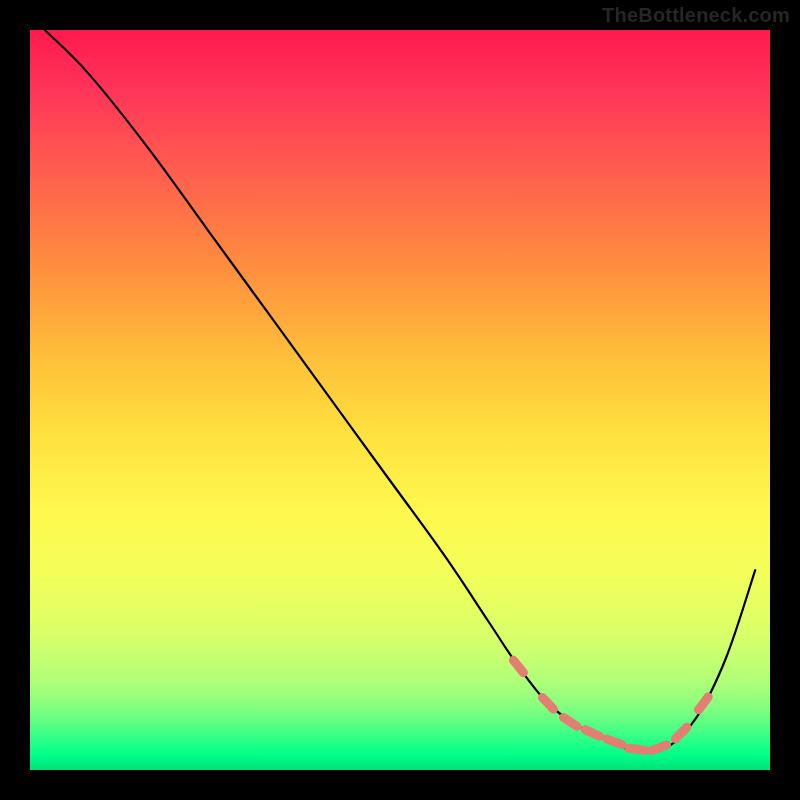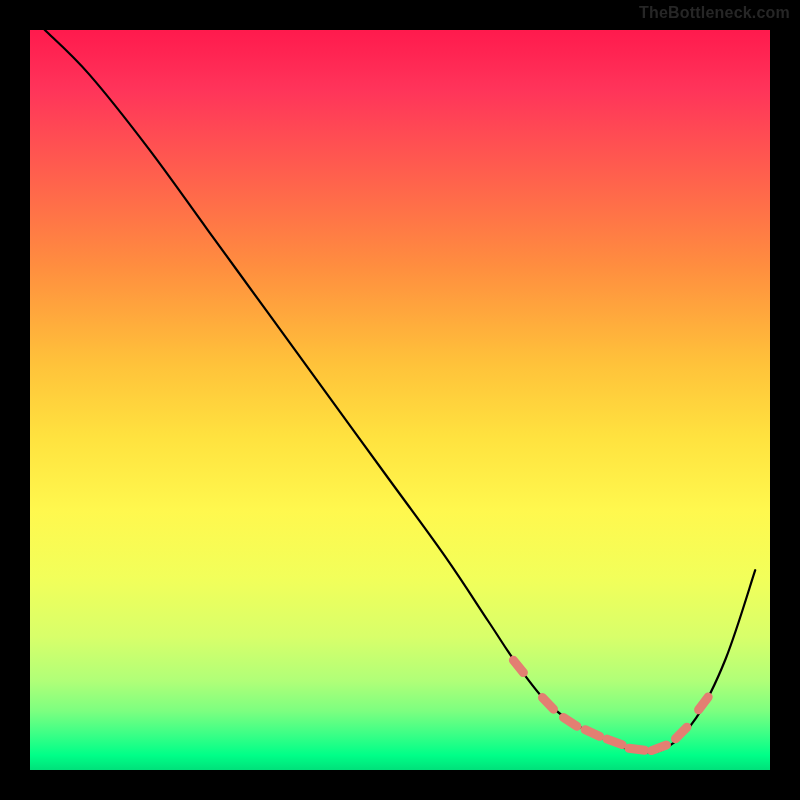--- a/index.html
+++ b/index.html
@@ -61,21 +61,21 @@
     fill: none;
     stroke: #e37f72;
     stroke-width: 9;
     stroke-linecap: round;
   }
   .watermark {
     position: absolute;
     top: 4px;
     right: 10px;
     color: #262626;
-    font-size: 16px;
+    font-size: 20px;
     font-weight: 600;
     letter-spacing: 0.2px;
     user-select: none;
   }
 </style>
 </head>
 <body>
 
 <div class="frame">
 

